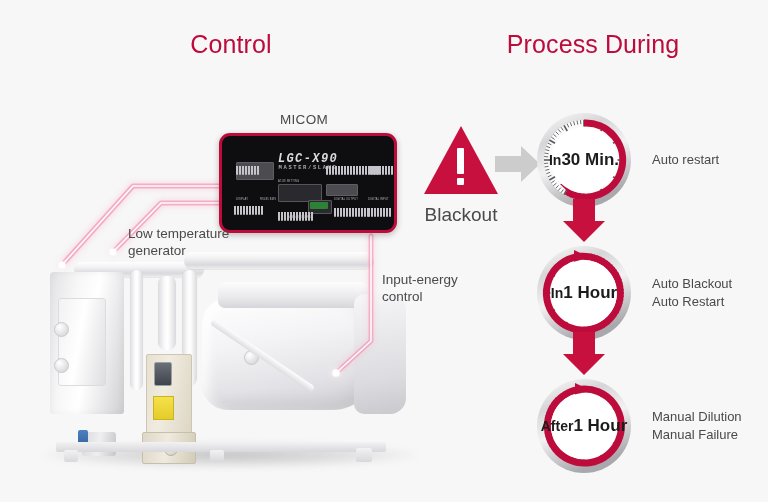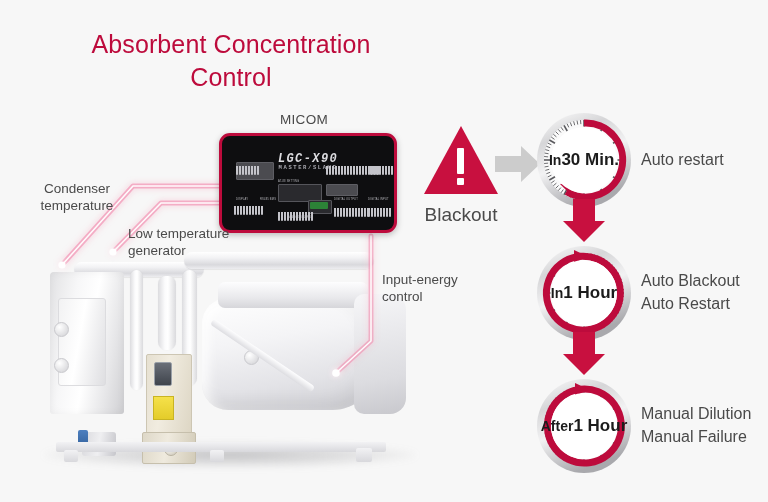--- a/index.html
+++ b/index.html
@@ -191,38 +191,38 @@
     position:absolute;left:0;top:0;width:96px;height:96px;
   }
   .gauge-text{
     position:absolute;left:0;top:0;width:96px;height:96px;
     display:flex;flex-direction:row;align-items:center;justify-content:center;
     font-weight:700;color:#1c1c1c;line-height:1.07;pointer-events:none;
   }
   .gauge-text .l1{font-size:14px;}
   .gauge-text .l2{font-size:17px;}
   .gauge-caption{
-    position:absolute;left:105px;top:0;height:96px;
+    position:absolute;left:116px;top:0;height:96px;
     display:flex;flex-direction:column;justify-content:center;
-    font-size:16px;line-height:1.42;color:#4a4a4a;white-space:nowrap;
+    font-size:13px;line-height:1.42;color:#4a4a4a;white-space:nowrap;
   }
   .down-arrow{position:absolute;left:562px;width:44px;height:44px;}
   #arr1{top:199px;}
   #arr2{top:332px;}
 </style>
 </head>
 <body>
 
 <div class="stage">
 
   <div class="title" id="title-left">
-    <div>Absorbent Concentration</div>
     <div>Control</div>
   </div>
   <div class="title" id="title-right">
+    <div>Process During</div>
   </div>
 
   <div id="machine">
     <div class="mshadow"></div>
 
     <div class="part pipe-h" style="left:40px;top:16px;width:130px;height:15px;"></div>
     <div class="part pipe-h" style="left:150px;top:6px;width:190px;height:17px;"></div>
     <div class="part pipe-v" style="left:96px;top:24px;width:13px;height:120px;"></div>
     <div class="part pipe-v" style="left:124px;top:30px;width:18px;height:74px;"></div>
     <div class="part pipe-v" style="left:148px;top:24px;width:15px;height:116px;"></div>
@@ -389,24 +389,20 @@
         <i></i>
         <i></i>
         <i></i>
         <i></i>
         <i></i>
         <i></i>
         <i></i>
     </div>
   </div>
 
-  <div class="dlabel" id="label-condenser">
-    <div>Condenser</div>
-    <div>temperature</div>
-  </div>
   <div class="dlabel" id="label-lowtemp">
     <div>Low temperature</div>
     <div>generator</div>
   </div>
   <div class="dlabel" id="label-input">
     <div>Input-energy</div>
     <div>control</div>
   </div>
 
   <div id="blackout">

